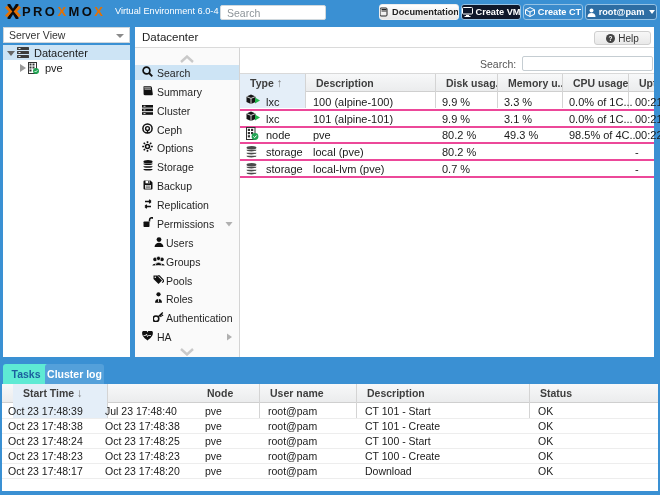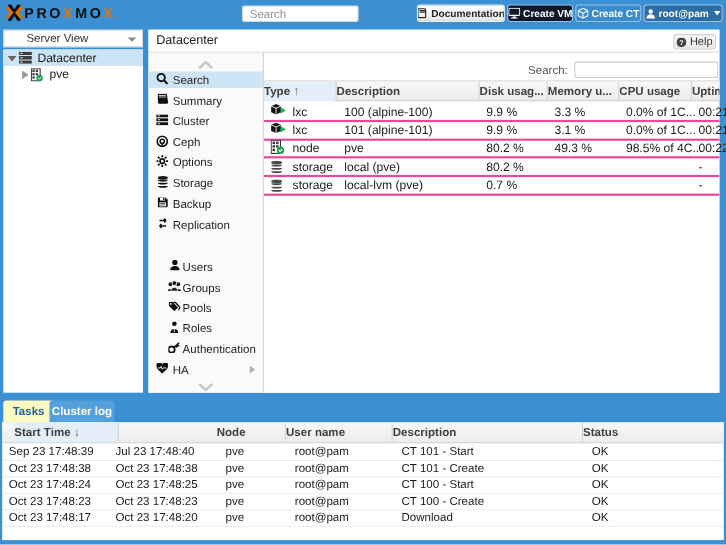--- a/index.html
+++ b/index.html
@@ -11,73 +11,74 @@
 #ver{position:absolute;left:115px;top:5px;color:#fff;font-size:9.2px;line-height:13px;white-space:nowrap}
 #hsearch{position:absolute;left:220px;top:5px;width:106px;height:15px;background:#fff;border:1px solid #d0d8dd;border-radius:2px;color:#8d9499;font-size:10.5px;line-height:13px;padding:1px 0 0 6px}
 .hbtn{position:absolute;top:4px;height:16px;border-radius:3px;display:flex;align-items:center;justify-content:center;font-size:9.2px;font-weight:bold;white-space:nowrap;overflow:hidden}
 #bdoc{left:379px;width:80px;background:linear-gradient(#ffffff,#e7e7e7);border:1px solid #ededed;color:#222}
 #bvm{left:461px;width:60px;background:#0f172a;border:1px solid #94c2e5;color:#fff}
 #bct{left:523px;width:60px;background:#3a8bcc;border:1px solid #94c2e5;color:#fff}
 #bus{left:585px;width:72px;background:#2d6da3;border:1px solid #94c2e5;color:#fff}
 .hbtn svg{margin-right:3px;flex-shrink:0}
 .cardn{width:0;height:0;border-left:3.5px solid transparent;border-right:3.5px solid transparent;border-top:4px solid #fff;margin-left:5px}
 
-#combo{position:absolute;left:3px;top:27px;width:127px;height:16px;background:#fff;border:1px solid #cfd6db;color:#333;font-size:10.5px;line-height:14px;padding-left:20px}
+#combo{position:absolute;left:3px;top:27px;width:127px;height:16px;background:#fff;border:1px solid #cfd6db;color:#333;font-size:10.5px;line-height:14px;padding-left:5px}
 #combo .dn{position:absolute;right:5px;top:6px;width:0;height:0;border-left:4px solid transparent;border-right:4px solid transparent;border-top:4.5px solid #8a8a8a}
 #tree{position:absolute;left:3px;top:45px;width:127px;height:312px;background:#fff}
 .trow{position:relative;height:15px;display:flex;align-items:center}
 .trow.sel{background:#cde4f5}
 
 #content{position:absolute;left:135px;top:27px;width:519px;height:330px;background:#fff}
 #ctitle{position:absolute;left:0;top:0;width:519px;height:21px;border-bottom:1px solid #dadada;background:#fff}
 #ctitle .t{position:absolute;left:7px;top:4px;font-size:11.5px;color:#222}
-#help{position:absolute;right:3px;top:4px;width:39px;height:14px;background:linear-gradient(#f7f7f7,#e9e9e9);border:1px solid #cfcfcf;border-radius:3px;display:flex;align-items:center;justify-content:center;color:#333;font-size:10px}
+#help{position:absolute;right:3px;top:4px;width:57px;height:14px;background:linear-gradient(#f7f7f7,#e9e9e9);border:1px solid #cfcfcf;border-radius:3px;display:flex;align-items:center;justify-content:center;color:#333;font-size:10px}
 
 #menu{position:absolute;left:0;top:21px;width:105px;height:309px;background:#fafafa;border-right:1px solid #d4d4d4}
 .mi{position:absolute;left:0;width:104px;height:15px;display:flex;align-items:center;color:#1f1f1f;font-size:10.5px}
 .mi.sel{background:#cde4f5}
 .mi .ic{position:absolute;left:6px;width:13px;text-align:center}
 .mi .lb{position:absolute;left:22px}
 .mi.sub .ic{left:17px}
 .mi.sub .lb{left:31px}
 .mi .rt{position:absolute;right:6px}
 .chev{position:absolute;left:45px;width:14px;height:8px}
 
 #grid{position:absolute;left:105px;top:21px;width:414px;height:309px;background:#fff}
 #gsearchlb{position:absolute;left:240px;top:10px;color:#555;font-size:10.5px}
 #gsearch{position:absolute;left:282px;top:8px;width:131px;height:15px;background:#fff;border:1px solid #c5cdd2;border-radius:2px}
 .ghead{position:absolute;left:0;top:25px;width:414px;height:19px;background:linear-gradient(#f7f8f9,#ebeced);border-top:1px solid #d9d9d9;border-bottom:1px solid #cfcfcf}
-.gh{position:absolute;top:0;height:18px;line-height:18px;padding-left:0;font-weight:bold;color:#3e3e3e;font-size:10.5px;border-right:1px solid #d4d4d4;white-space:nowrap;overflow:hidden}
+.gh{position:absolute;top:0;height:34px;line-height:18px;padding-left:10px;font-weight:bold;color:#3e3e3e;font-size:10.5px;border-right:1px solid #d4d4d4;white-space:nowrap;overflow:hidden}
 .gh.sorted{background:#e4eef8}
 .arrow{color:#777;font-size:11.5px;font-weight:normal}
 .grow{position:absolute;left:0;width:414px;height:17px;border-bottom:2px solid #ec4899}
 .grow span{position:absolute;top:0;height:16px;line-height:16px;white-space:nowrap}
 .grow .c1{left:26px}.grow .c2{left:73px}.grow .c3{left:202px}.grow .c4{left:264px}.grow .c5{left:329px}.grow .c6{left:395px}
 .gicon{position:absolute;left:6px;top:1px}
 
 #bottom{position:absolute;left:0;top:357px;width:660px;height:138px}
 #tabs{position:absolute;left:0;top:5px;width:660px;height:22px}
 .tab{position:absolute;top:2px;height:20px;border-radius:3px 3px 0 0;display:flex;align-items:center;justify-content:center;font-size:10.5px;font-weight:bold}
-#tab1{left:3px;width:46px;background:#fef9c3;color:#1b5e9e}
+#tab1{left:3px;width:46px;background:#5eead4;color:#1b5e9e}
 #tab2{left:45px;width:59px;background:#54a0da;color:#fff}
 #btable{position:absolute;left:2px;top:27px;width:656px;height:107px;background:#fff}
 .bhead{position:absolute;left:0;top:0;width:656px;height:19px;background:linear-gradient(#f7f8f9,#ebeced);border-bottom:1px solid #cfcfcf}
 .brow{position:absolute;left:0;width:656px;height:15px;border-bottom:1px solid #ededed}
 .brow span{position:absolute;top:0;height:14px;line-height:14px;white-space:nowrap;font-size:10.5px}
 .bc1{left:6px}.bc2{left:103px}.bc3{left:203px}.bc4{left:266px}.bc5{left:363px}.bc6{left:536px}
 </style></head>
 <body>
 
 <div id="hdr">
   <svg id="logo" width="16" height="15" viewBox="0 0 16 15">
     <path d="M3.4 0 L12.6 15 M12.6 0 L3.4 15" stroke="#0d0d0d" stroke-width="3" fill="none"></path>
     <path d="M0 3.4 L2.3 1.7 L7.4 7.5 L2.3 13.3 L0 11.6 L3.9 7.5 Z" fill="#e57000"></path>
     <path d="M16 3.4 L13.7 1.7 L8.6 7.5 L13.7 13.3 L16 11.6 L12.1 7.5 Z" fill="#e57000"></path>
   </svg>
   <div id="word">PRO<span class="o">X</span>MO<span class="o">X</span></div>
+  <div id="ver">Virtual Environment 6.0-4</div>
   <div id="hsearch">Search</div>
   <div class="hbtn" id="bdoc"><svg width="10" height="10" viewBox="0 0 10 10">
         <path d="M2 1 h5 a1 1 0 0 1 1 1 v6 a1 1 0 0 1 -1 1 h-5 a1 1 0 0 1 -1 -1 v-6 a1 1 0 0 1 1 -1 z M2.5 2.5 h5 M2.5 4 h5" stroke="#222" fill="none"></path>
       </svg>Documentation</div>
   <div class="hbtn" id="bvm"><svg width="11" height="10" viewBox="0 0 11 10">
         <rect x="0.5" y="0.5" width="10" height="6.5" rx="1" fill="none" stroke="#fff"></rect>
         <rect x="4" y="8" width="3" height="1.5" fill="#fff"></rect>
         <rect x="2.5" y="9" width="6" height="1" fill="#fff"></rect>
       </svg>Create VM</div>
   <div class="hbtn" id="bct"><svg width="10" height="10" viewBox="0 0 10 10">
@@ -190,20 +191,30 @@
           </svg></span>
         <span class="lb">Backup</span>
       </div>
     <div class="mi" style="top:149px">
         <span class="ic"><svg width="12" height="10" viewBox="0 0 12 10">
             <path d="M3 2.5 H9 M9 2.5 L7.2 0.8 M9 2.5 L7.2 4.2" stroke="#111" stroke-width="1.4" fill="none"></path>
             <path d="M9 7.5 H3 M3 7.5 L4.8 5.8 M3 7.5 L4.8 9.2" stroke="#111" stroke-width="1.4" fill="none"></path>
           </svg></span>
         <span class="lb">Replication</span>
       </div>
+    <div class="mi" style="top:168px">
+        <span class="ic"><svg width="10" height="11" viewBox="0 0 10 11">
+            <rect x="0.5" y="4.5" width="6" height="5.5" rx="0.8" fill="#111"></rect>
+            <path d="M6.5 4.5 V3 a2.3 2.3 0 0 1 4.6 0 V4" stroke="#111" stroke-width="1.5" fill="none"></path>
+          </svg></span>
+        <span class="lb">Permissions</span>
+        <span class="rt"><svg width="8" height="8" viewBox="0 0 8 8">
+            <path d="M0.5 2 h7 l-3.5 4.5 z" fill="#b0b0b0"></path>
+          </svg></span>
+      </div>
     <div class="mi sub" style="top:187px">
         <span class="ic"><svg width="10" height="10" viewBox="0 0 10 10">
             <circle cx="5" cy="2.6" r="2.4" fill="#111"></circle>
             <path d="M0.6 10 a4.4 4.2 0 0 1 8.8 0 z" fill="#111"></path>
           </svg></span>
         <span class="lb">Users</span>
       </div>
     <div class="mi sub" style="top:206px">
         <span class="ic"><svg width="13" height="10" viewBox="0 0 13 10">
             <circle cx="3" cy="3.4" r="1.8" fill="#111"></circle>
@@ -341,21 +352,21 @@
     </div>
   <div id="btable">
     <div class="bhead">
       <div class="gh sorted" style="left:11px;width:95px">Start Time <span class="arrow">↓</span></div>
       <div class="gh" style="left:195px;width:63px">Node</div>
       <div class="gh" style="left:258px;width:97px">User name</div>
       <div class="gh" style="left:355px;width:173px">Description</div>
       <div class="gh" style="left:528px;width:128px;border-right:none">Status</div>
     </div>
     <div class="brow" style="top:20px">
-        <span class="bc1">Sep 23 17:48:39</span>
+        <span class="bc1">Oct 23 17:48:39</span>
         <span class="bc2">Jul 23 17:48:40</span>
         <span class="bc3">pve</span>
         <span class="bc4">root@pam</span>
         <span class="bc5">CT 101 - Start</span>
         <span class="bc6">OK</span>
       </div>
     <div class="brow" style="top:35px">
         <span class="bc1">Oct 23 17:48:38</span>
         <span class="bc2">Oct 23 17:48:38</span>
         <span class="bc3">pve</span>

